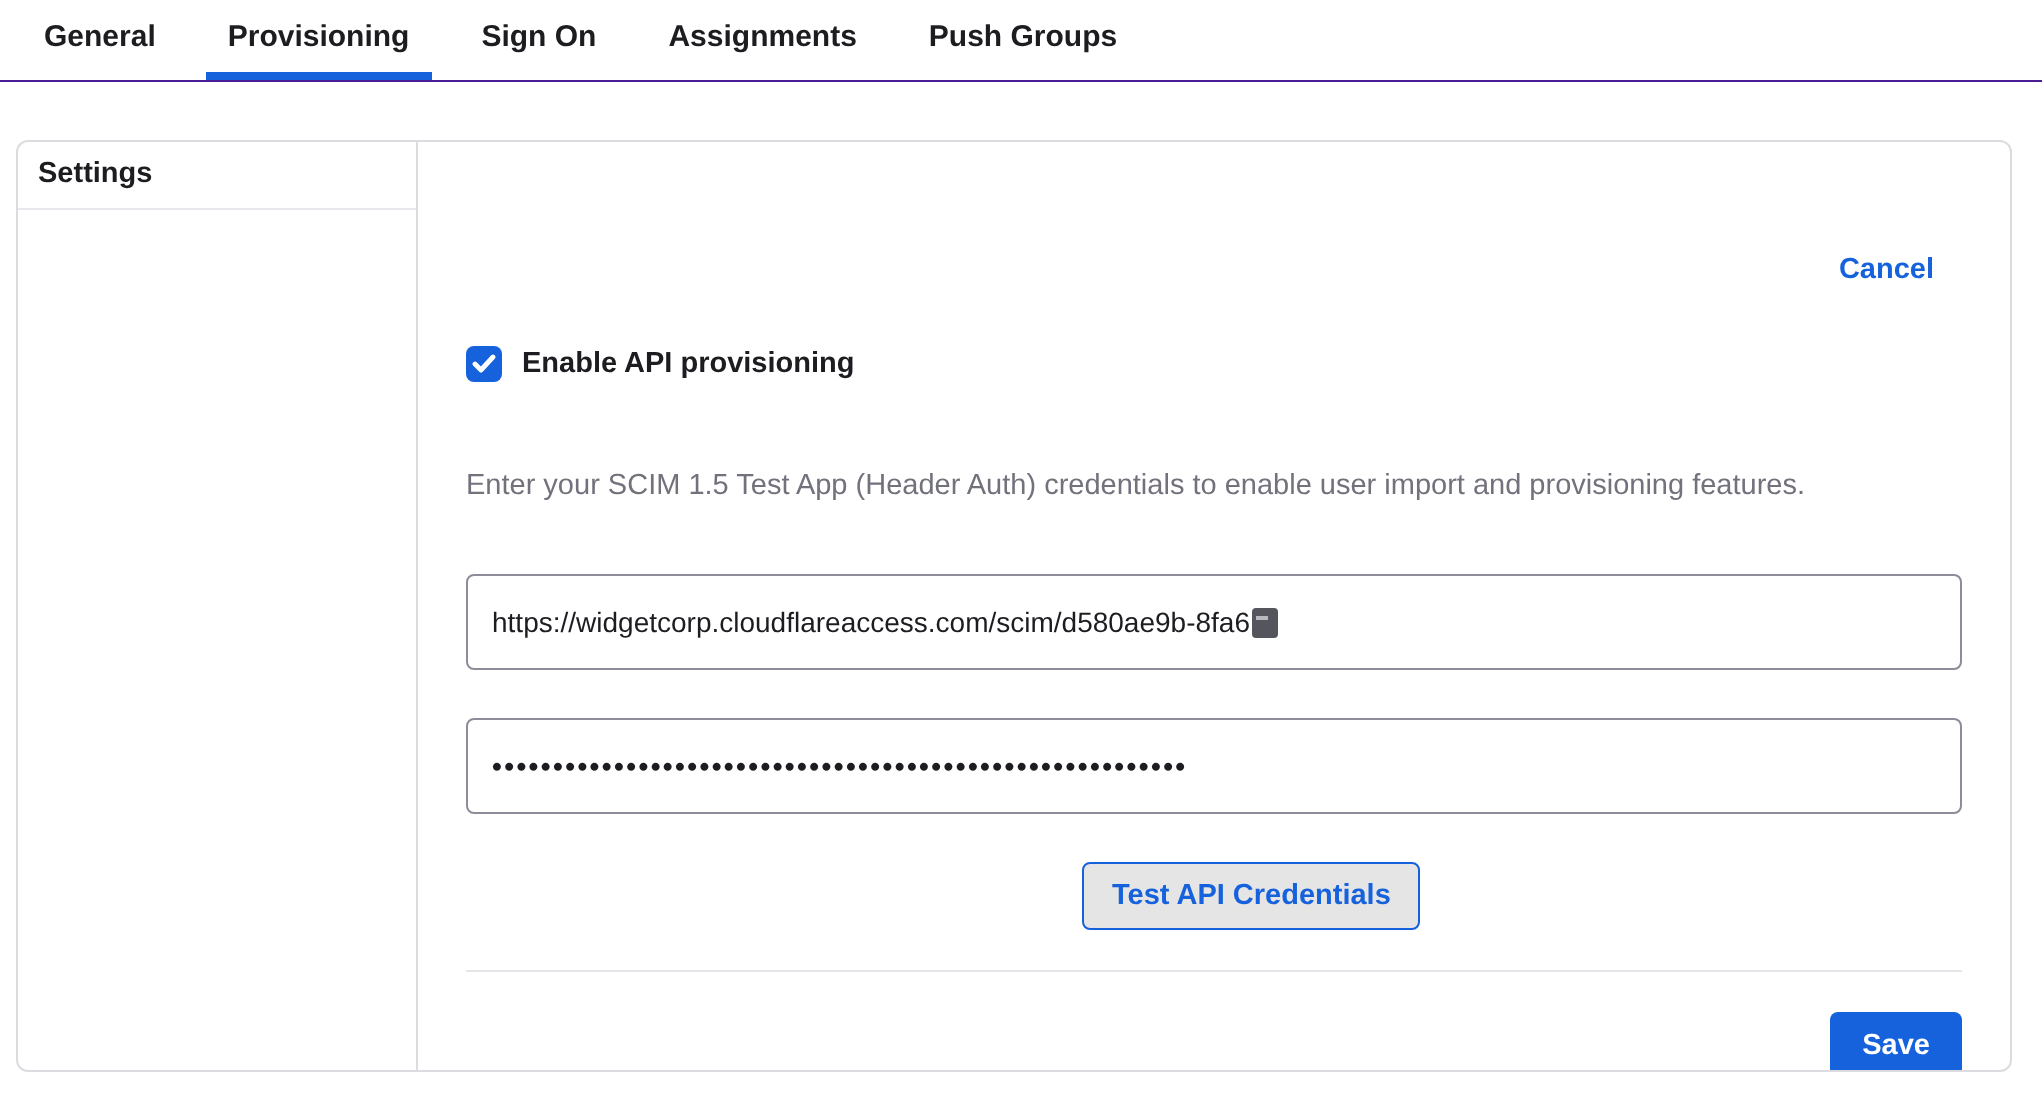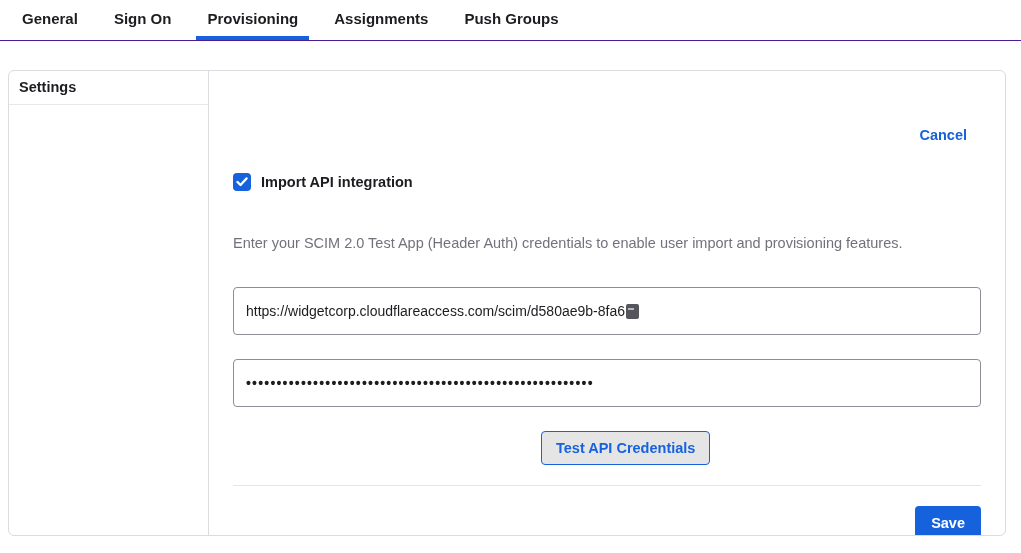--- a/index.html
+++ b/index.html
@@ -202,22 +202,22 @@
     font-weight: 700;
     cursor: pointer;
     font-family: inherit;
   }
 </style>
 </head>
 <body>
 
 <div class="tabbar">
   <div class="tab">General</div>
+  <div class="tab active">Provisioning</div>
   <div class="tab">Sign On</div>
-  <div class="tab active">Provisioning</div>
   <div class="tab">Assignments</div>
   <div class="tab">Push Groups</div>
 </div>
 
 <div class="panel">
 
   <div class="sidebar">
     <div class="sidebar-header">Settings</div>
   </div>
 
@@ -228,24 +228,24 @@
     </div>
 
     <div class="checkbox-row">
       <span class="checkbox">
         <span>
           <svg width="12" height="10" viewBox="0 0 12 10">
             <polyline points="1.5,5 4.5,8 10.5,1.5" fill="none" stroke="#ffffff" stroke-width="2.4" stroke-linecap="round" stroke-linejoin="round"></polyline>
           </svg>
         </span>
       </span>
-      <span class="checkbox-label">Import API integration</span>
-    </div>
-
-    <div class="description">Enter your SCIM 2.0 Test App (Header Auth) credentials to enable user import and provisioning features.</div>
+      <span class="checkbox-label">Enable API provisioning</span>
+    </div>
+
+    <div class="description">Enter your SCIM 1.5 Test App (Header Auth) credentials to enable user import and provisioning features.</div>
 
     <div class="form">
 
       <div class="form-row">
         <div class="text-input">
           <span class="input-text">https://widgetcorp.cloudflareaccess.com/scim/d580ae9b-8fa6</span>
             <span class="caret-block"></span>
         </div>
       </div>
 

